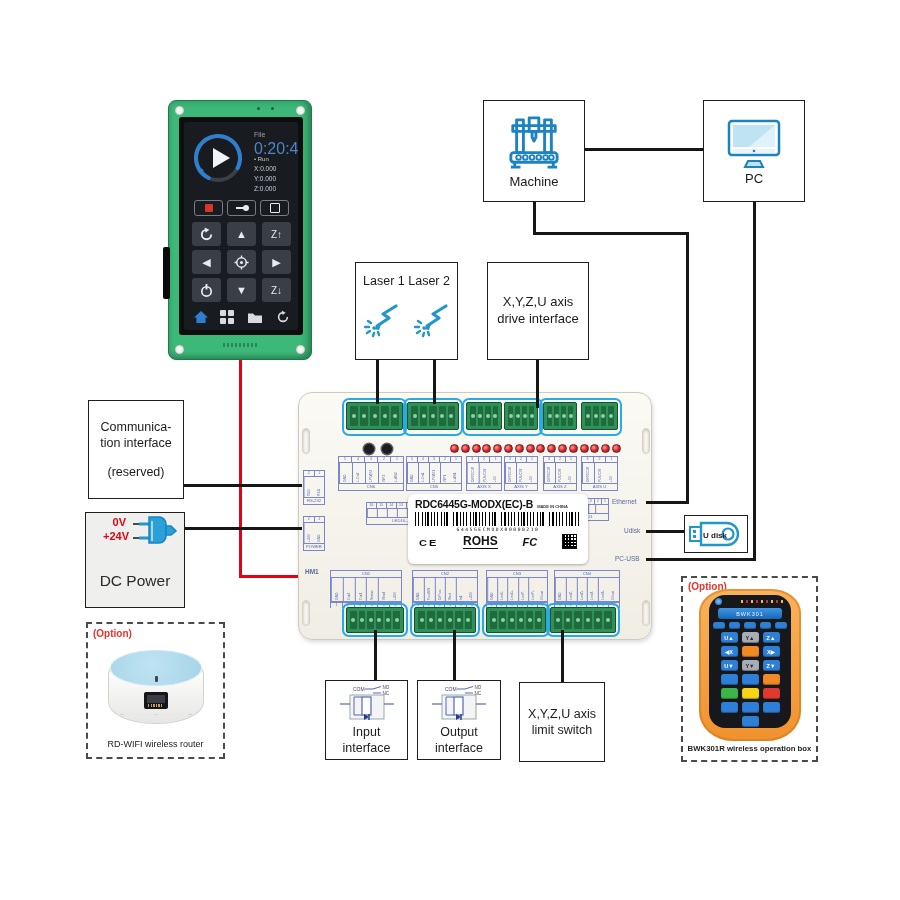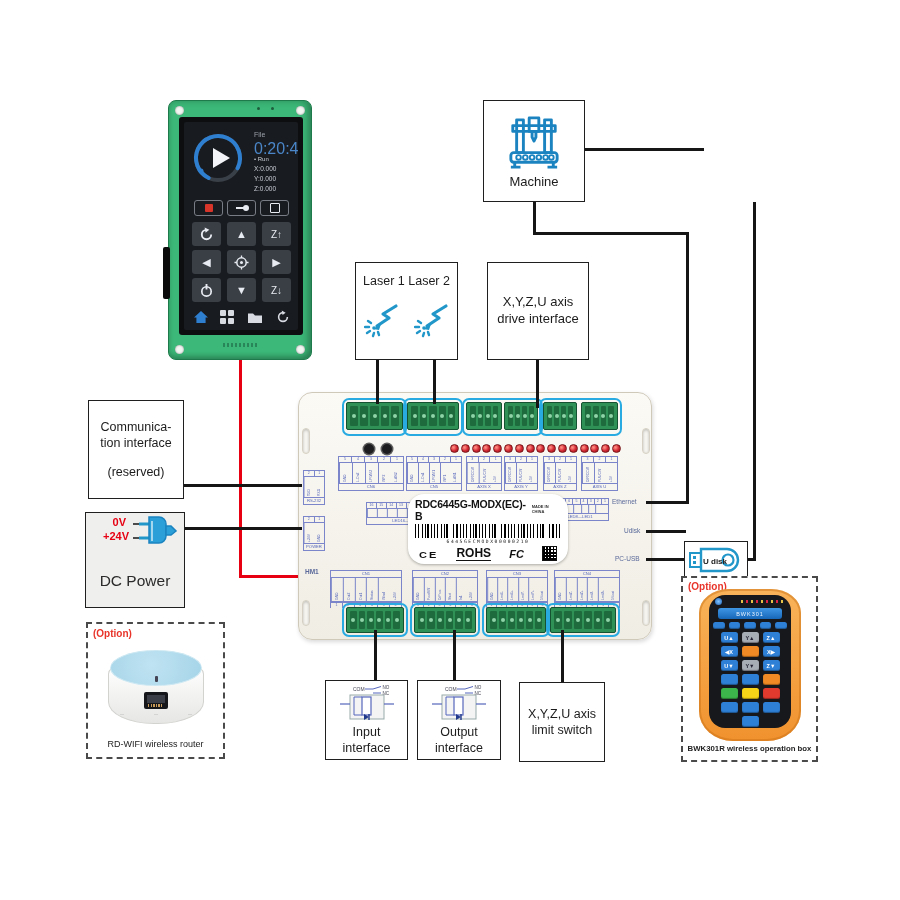--- a/index.html
+++ b/index.html
@@ -50,21 +50,21 @@
   .ptable .rownum span{flex:1;text-align:center;border-right:0.8px solid #7a86c9;font-size:3.5px;line-height:5px;}
   .ptable .rownum span:last-child{border-right:none;}
   .ptable .rowlab{display:flex;border:0.8px solid #7a86c9;}
   .ptable .rowlab span{flex:1;border-right:0.8px solid #7a86c9;writing-mode:vertical-rl;
         transform:rotate(180deg);font-size:3.4px;line-height:1;padding:1px 0;overflow:hidden;
         display:flex;align-items:center;justify-content:flex-start;}
   .ptable .rowlab span:last-child{border-right:none;}
   .ptable .cap{border:0.8px solid #7a86c9;border-top:none;text-align:center;font-size:4.2px;line-height:6px;}
   .ptable .capTop{border:0.8px solid #7a86c9;border-bottom:none;text-align:center;font-size:4.2px;line-height:6px;}
   .portlbl{position:absolute;color:#5b6a9a;font-size:6.5px;}
-  #slabel{position:absolute;left:408px;top:494px;width:160px;height:70px;background:#fff;border-radius:16px;
+  #slabel{position:absolute;left:408px;top:494px;width:180px;height:70px;background:#fff;border-radius:6px;
           box-shadow:0 1px 3px rgba(0,0,0,.3);padding:4px 7px;box-sizing:border-box;}
   #barcode{height:14px;margin-top:2px;background:repeating-linear-gradient(90deg,#000 0 1px,#fff 1px 2.6px,#000 2.6px 4.2px,#fff 4.2px 6.8px,#000 6.8px 7.6px,#fff 7.6px 9.6px);}
   #qr{width:13px;height:13px;background-image:repeating-linear-gradient(0deg,#000 0 1.6px,transparent 1.6px 3.2px),repeating-linear-gradient(90deg,#000 0 1.6px,#fff 1.6px 3.2px);border:1px solid #111;}
   
   .rbtn{border-radius:2.5px;display:flex;align-items:center;justify-content:center;
         color:#fff;font-weight:bold;box-shadow:inset 0 -1px 1px rgba(0,0,0,.35);}
   
   #routerBody{position:absolute;left:108px;top:666px;width:96px;height:58px;
         background:linear-gradient(180deg,#ffffff, #e6e6e4);border:1px solid #d2d2cf;
         border-radius:10px 10px 46px 46px / 8px 8px 22px 22px;box-sizing:border-box;}
@@ -563,20 +563,31 @@
           <circle cx="19" cy="45" r="2.4"></circle>
           <circle cx="26" cy="45" r="2.4"></circle>
         <circle cx="33" cy="45" r="2.4"></circle>
           <circle cx="40" cy="45" r="2.4"></circle>
           <circle cx="46" cy="45" r="2.4"></circle>
       </g>
     </svg>
     <div class="lbl" style="font-size:13px;margin-top:4px;">Machine</div>
   </div>
 
+  <div class="node" style="left:703px;top:100px;width:102px;height:102px;">
+    <svg width="56" height="50" viewBox="0 0 56 50" style="margin-top:4px;">
+      <rect x="3" y="2" width="50" height="34" rx="3" fill="#fff" stroke="#1b84c0" stroke-width="2.5"></rect>
+      <rect x="7" y="6" width="42" height="22" fill="#bfe3f2"></rect>
+      <polygon points="49,6 23,28 49,28" fill="#dff2fa"></polygon>
+      <rect x="7" y="30" width="42" height="4" fill="#e8f4fa"></rect>
+      <circle cx="28" cy="32" r="1.3" fill="#1b84c0"></circle>
+      <path d="M22,42 h12 l3,6 h-18 z" fill="#bfe3f2" stroke="#1b84c0" stroke-width="2"></path>
+    </svg>
+    <div class="lbl" style="font-size:13px;margin-top:2px;">PC</div>
+  </div>
 
   <div class="node" style="left:355px;top:262px;width:103px;height:98px;justify-content:flex-start;">
     <div class="lbl" style="font-size:12.5px;margin-top:10px;">Laser 1 Laser 2</div>
     <div style="display:flex;gap:14px;margin-top:10px;">
       <svg width="36" height="40" viewBox="0 0 36 40">
         <g stroke="#2196c9" stroke-width="3.2" fill="none" stroke-linecap="round" stroke-linejoin="round">
           <path d="M32,7 L19,15 L25,19 L13,27"></path>
         </g>
         <polygon points="9,30 17,25 15,31" fill="#2196c9"></polygon>
         <g stroke="#2196c9" stroke-width="2.4" stroke-linecap="round">
@@ -626,21 +637,21 @@
         <line x1="6" y1="11" x2="16" y2="11" stroke="#2196c9" stroke-width="3"></line>
         <line x1="6" y1="25" x2="16" y2="25" stroke="#2196c9" stroke-width="3"></line>
         <path d="M16,4 h10 a7,7 0 0 1 7,7 v12 a7,7 0 0 1 -7,7 h-10 z" fill="#2b9fd8" stroke="#1b84c0" stroke-width="1.5"></path>
         <path d="M33,13 h5 l5,5 l-5,4 h-5 z" fill="#2b9fd8" stroke="#1b84c0" stroke-width="1.5"></path>
         <line x1="19" y1="8" x2="19" y2="28" stroke="#cfeaf6" stroke-width="1.5"></line>
       </svg>
     </div>
     <div class="lbl" style="font-size:15.5px;margin-top:18px;color:#2b2b2b;">DC Power</div>
   </div>
 
-  <div class="node" style="left:684px;top:515px;width:64px;height:38px;margin-top:26px;">
+  <div class="node" style="left:684px;top:515px;width:64px;height:38px;">
     <svg width="56" height="26" viewBox="0 0 56 26">
       <rect x="2" y="6" width="11" height="14" fill="#fff" stroke="#2196c9" stroke-width="2"></rect>
       <rect x="5" y="9" width="3" height="3" fill="#2196c9"></rect>
       <rect x="5" y="14" width="3" height="3" fill="#2196c9"></rect>
       <path d="M13,2 h26 a11,11 0 0 1 0,22 h-26 z" fill="#fff" stroke="#2196c9" stroke-width="2.4"></path>
       <circle cx="40" cy="13" r="5.5" fill="none" stroke="#2196c9" stroke-width="2.2"></circle>
       <text x="15" y="16.5" font-size="8" font-weight="bold" fill="#222">U disk</text>
     </svg>
   </div>
 

